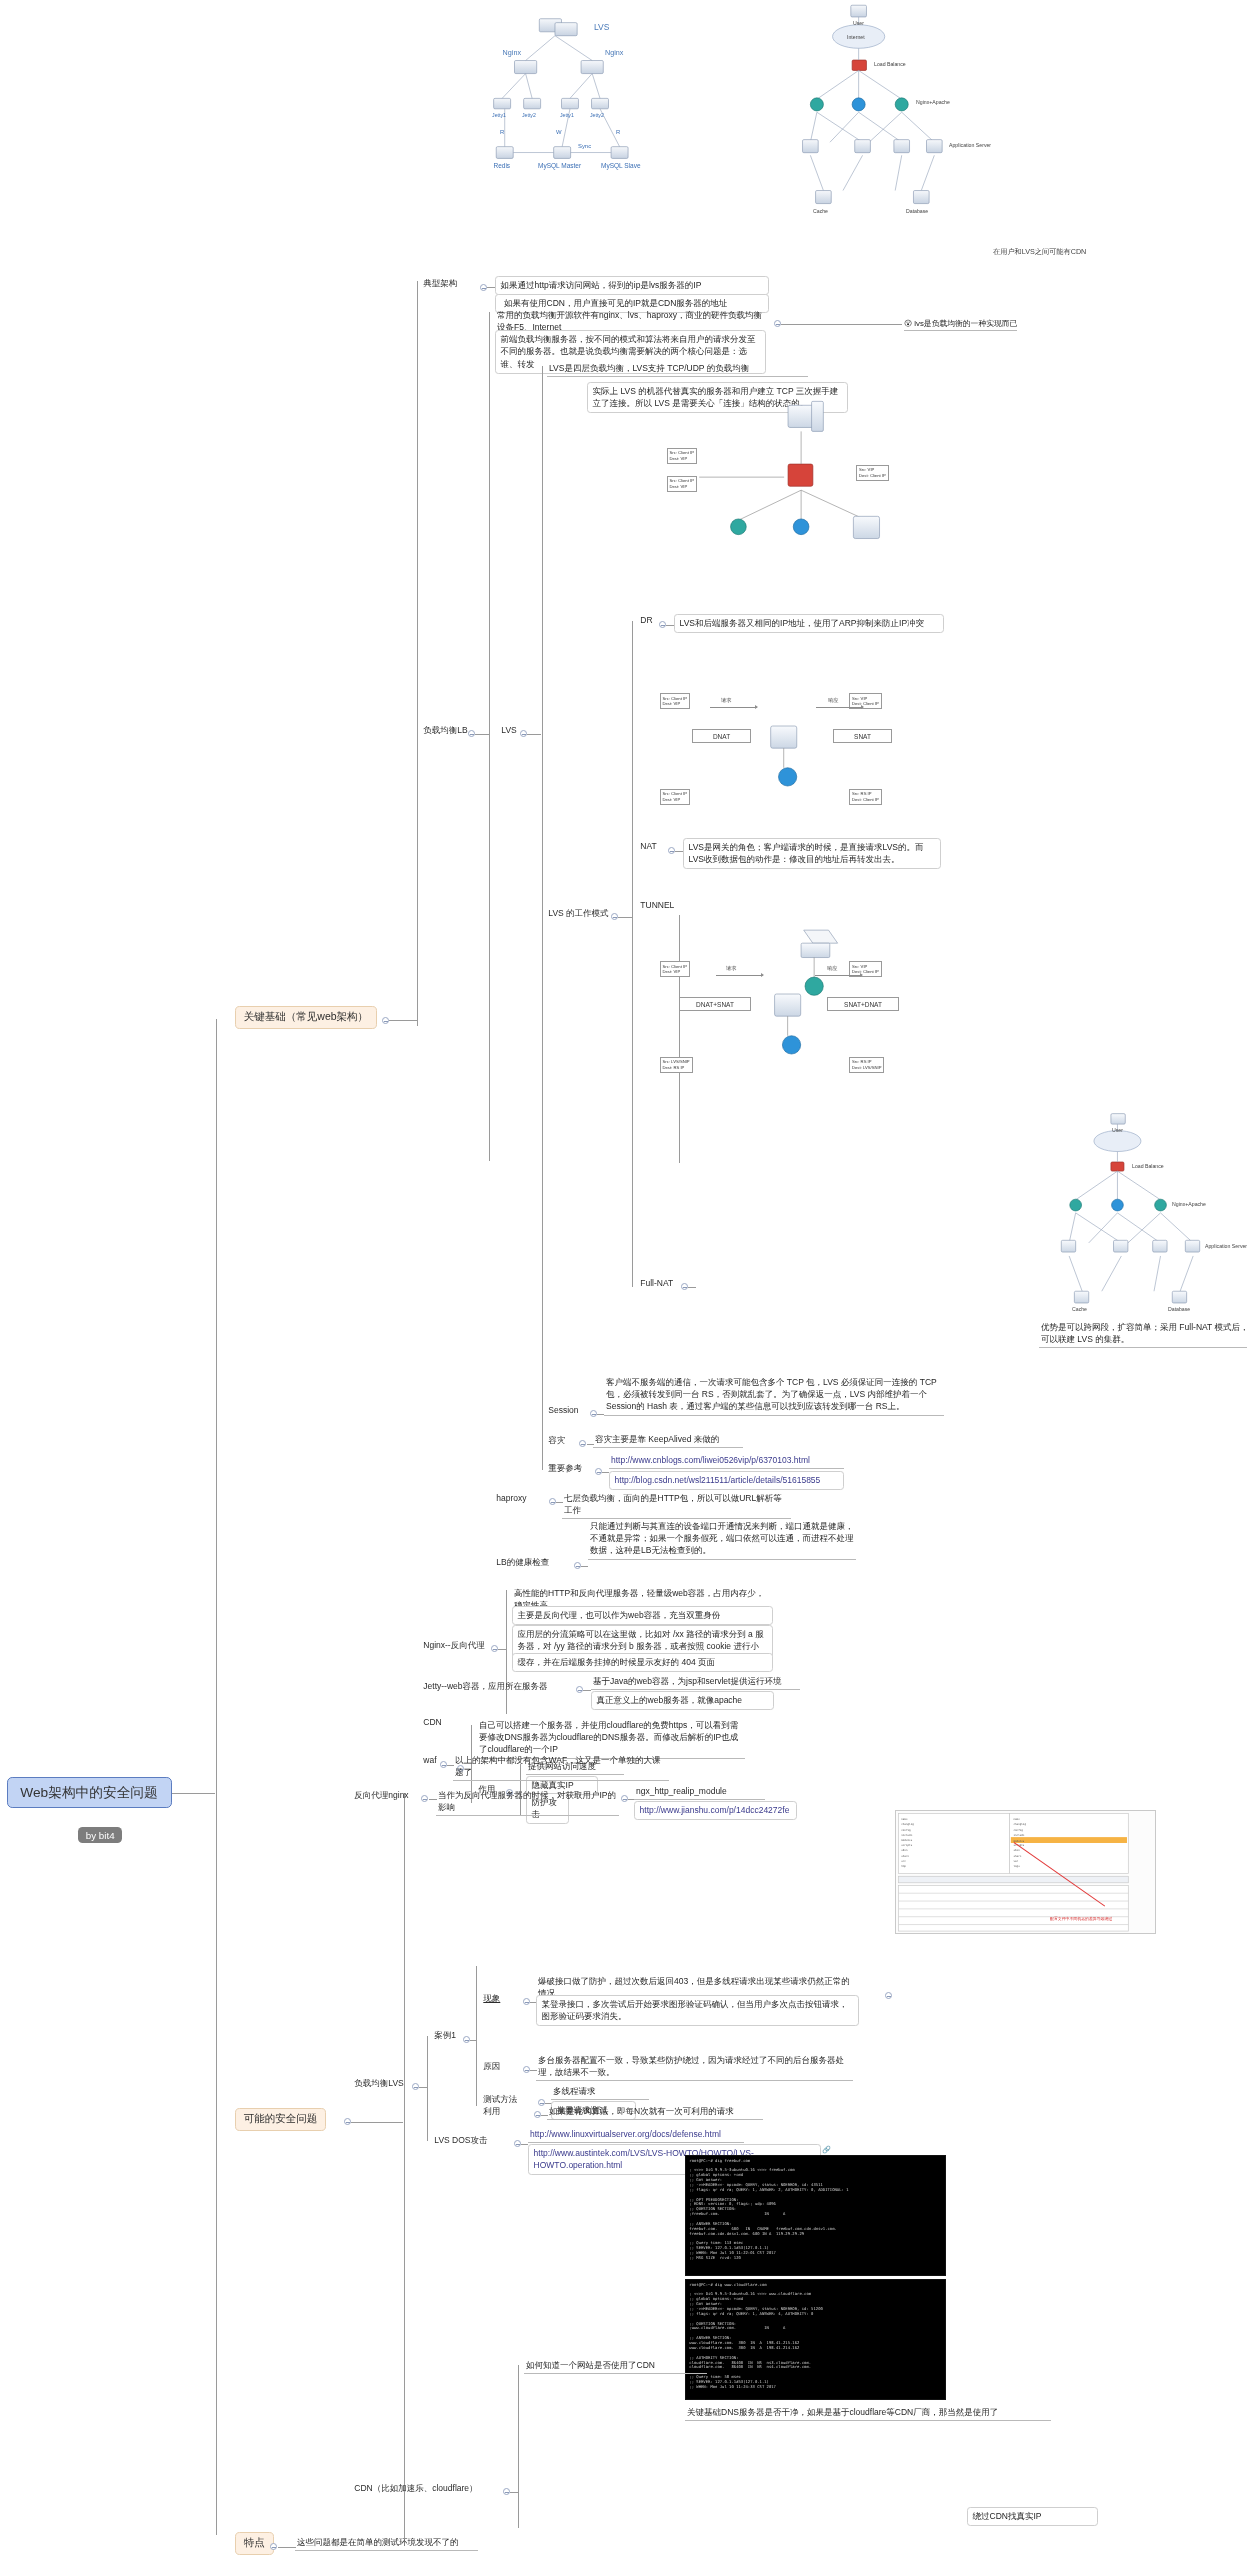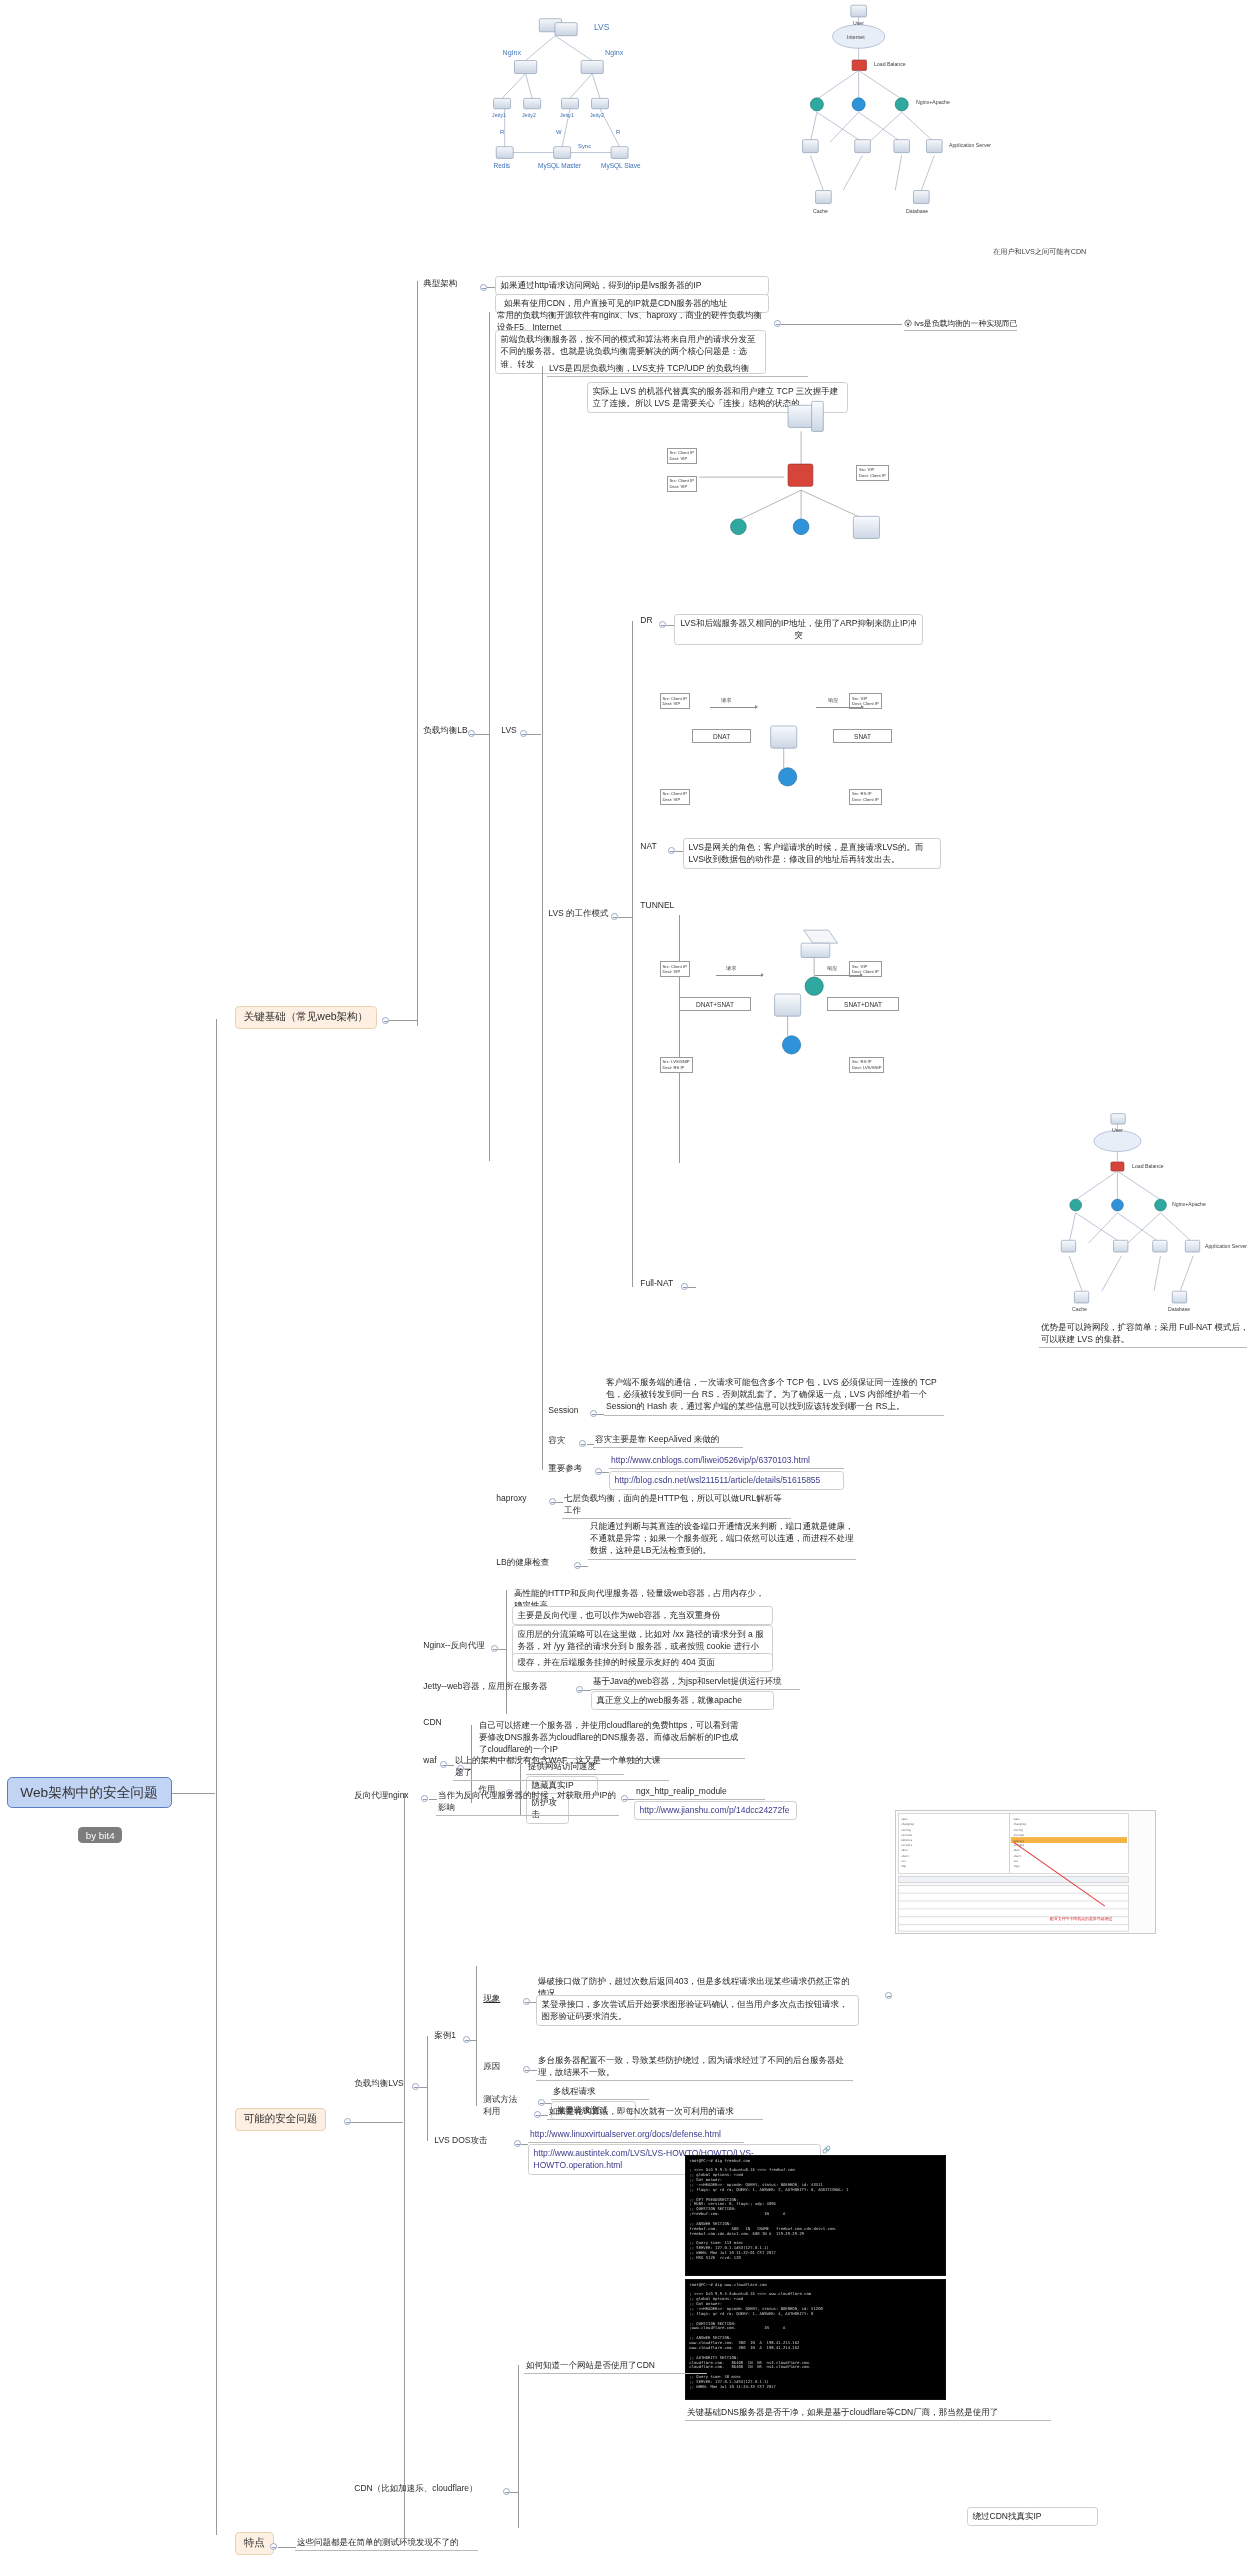--- a/index.html
+++ b/index.html
@@ -315,21 +315,21 @@
   <div class="node boxed" style="left:547px;top:382px;width:261px;margin-left:40px;">实际上 LVS 的机器代替真实的服务器和用户建立 TCP 三次握手建立了连接。所以 LVS 是需要关心「连接」结构的状态的。</div>
 
   <div class="lbl nb" style="left:547px;top:908px;">LVS 的工作模式</div>
   <div class="tog" style="left:611px;top:913px;"></div>
   <div class="ln lnh" style="left:618px;top:917px;width:14.4px;"></div>
   <div class="ln lnv" style="left:632px;top:621px;height:666px;"></div>
 
   <div class="lbl nb" style="left:639px;top:615px;">DR</div>
   <div class="tog" style="left:659px;top:621px;"></div>
   <div class="ln lnh" style="left:666px;top:625px;width:7.8px;"></div>
-  <div class="node boxed" style="left:674px;top:614px;width:249px;text-align:center;">LVS和后端服务器又相同的IP地址，使用了ARP抑制来防止IP冲突</div>
+  <div class="node boxed" style="left:674px;top:614px;width:270px;">LVS和后端服务器又相同的IP地址，使用了ARP抑制来防止IP冲突</div>
 
   <div class="diagram" style="left:660px;top:392px;width:294px;height:216px;">
     <svg width="294" height="216" xmlns="http://www.w3.org/2000/svg" viewBox="0 0 450 330">
       <defs>
         <linearGradient id="srvG3" x1="0" y1="0" x2="0" y2="1">
           <stop offset="0%" stop-color="#f8fafd"></stop>
             <stop offset="100%" stop-color="#ccd7e5"></stop>
         </linearGradient>
       </defs>
       <rect x="196" y="20" width="42" height="34" rx="3" fill="url(#srvG3)" stroke="#8b9ab2"></rect>

